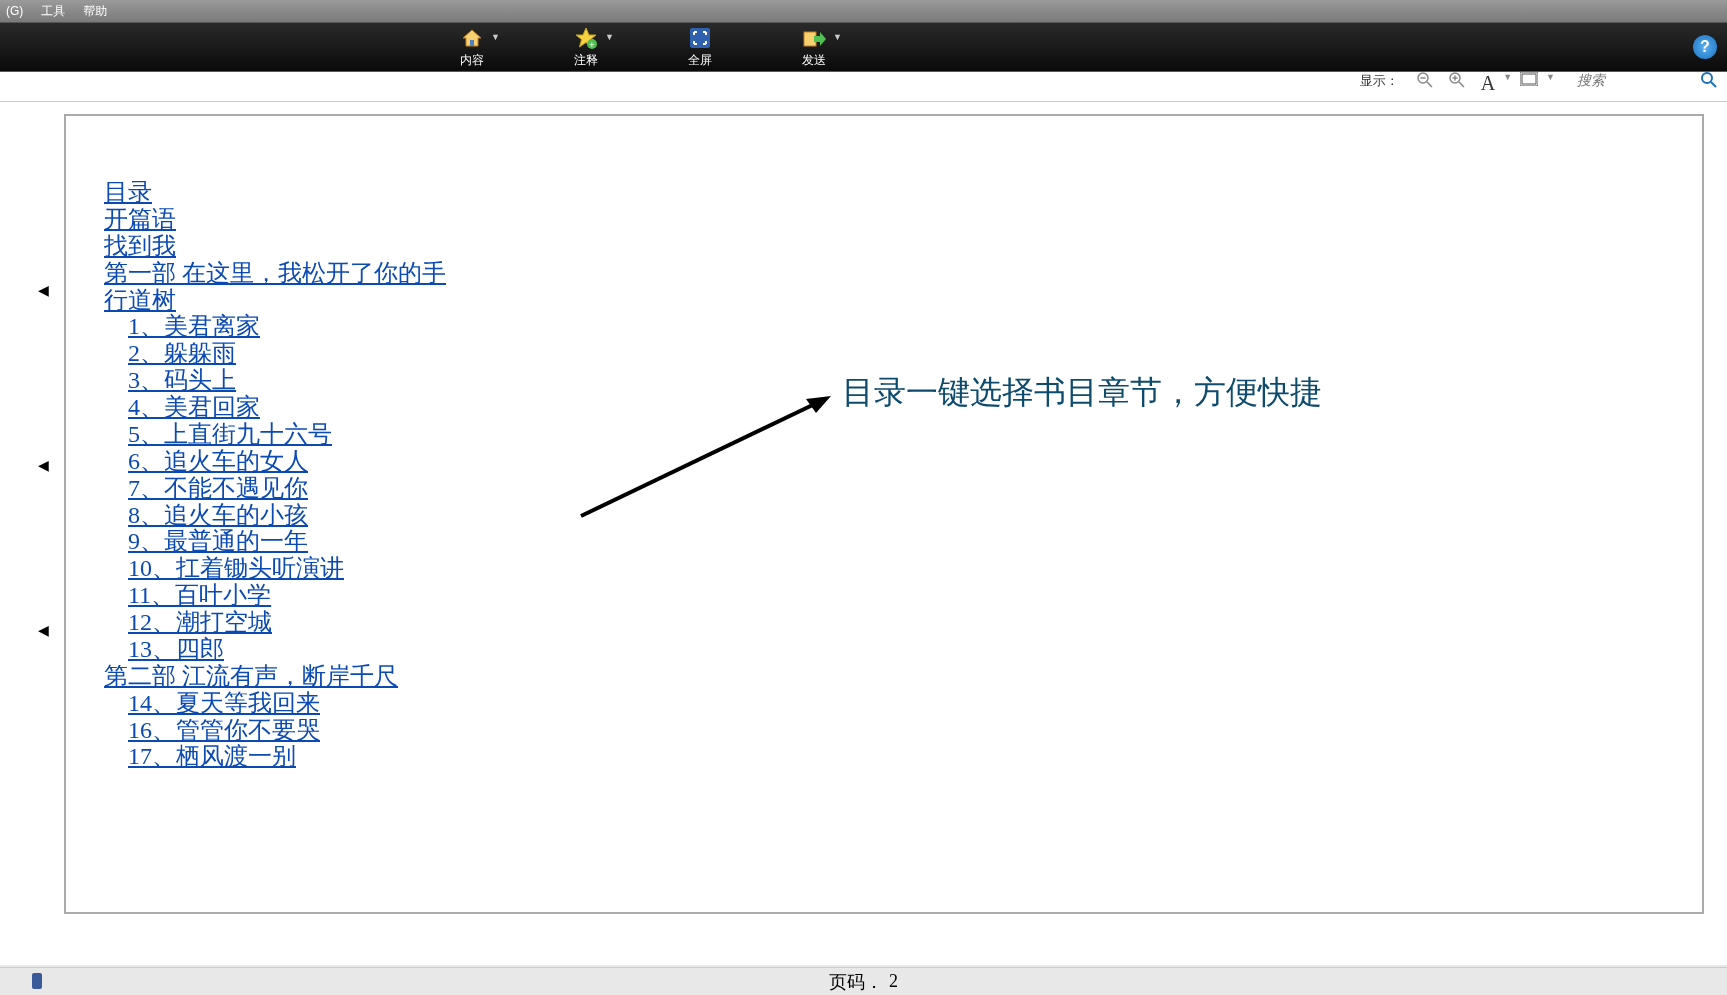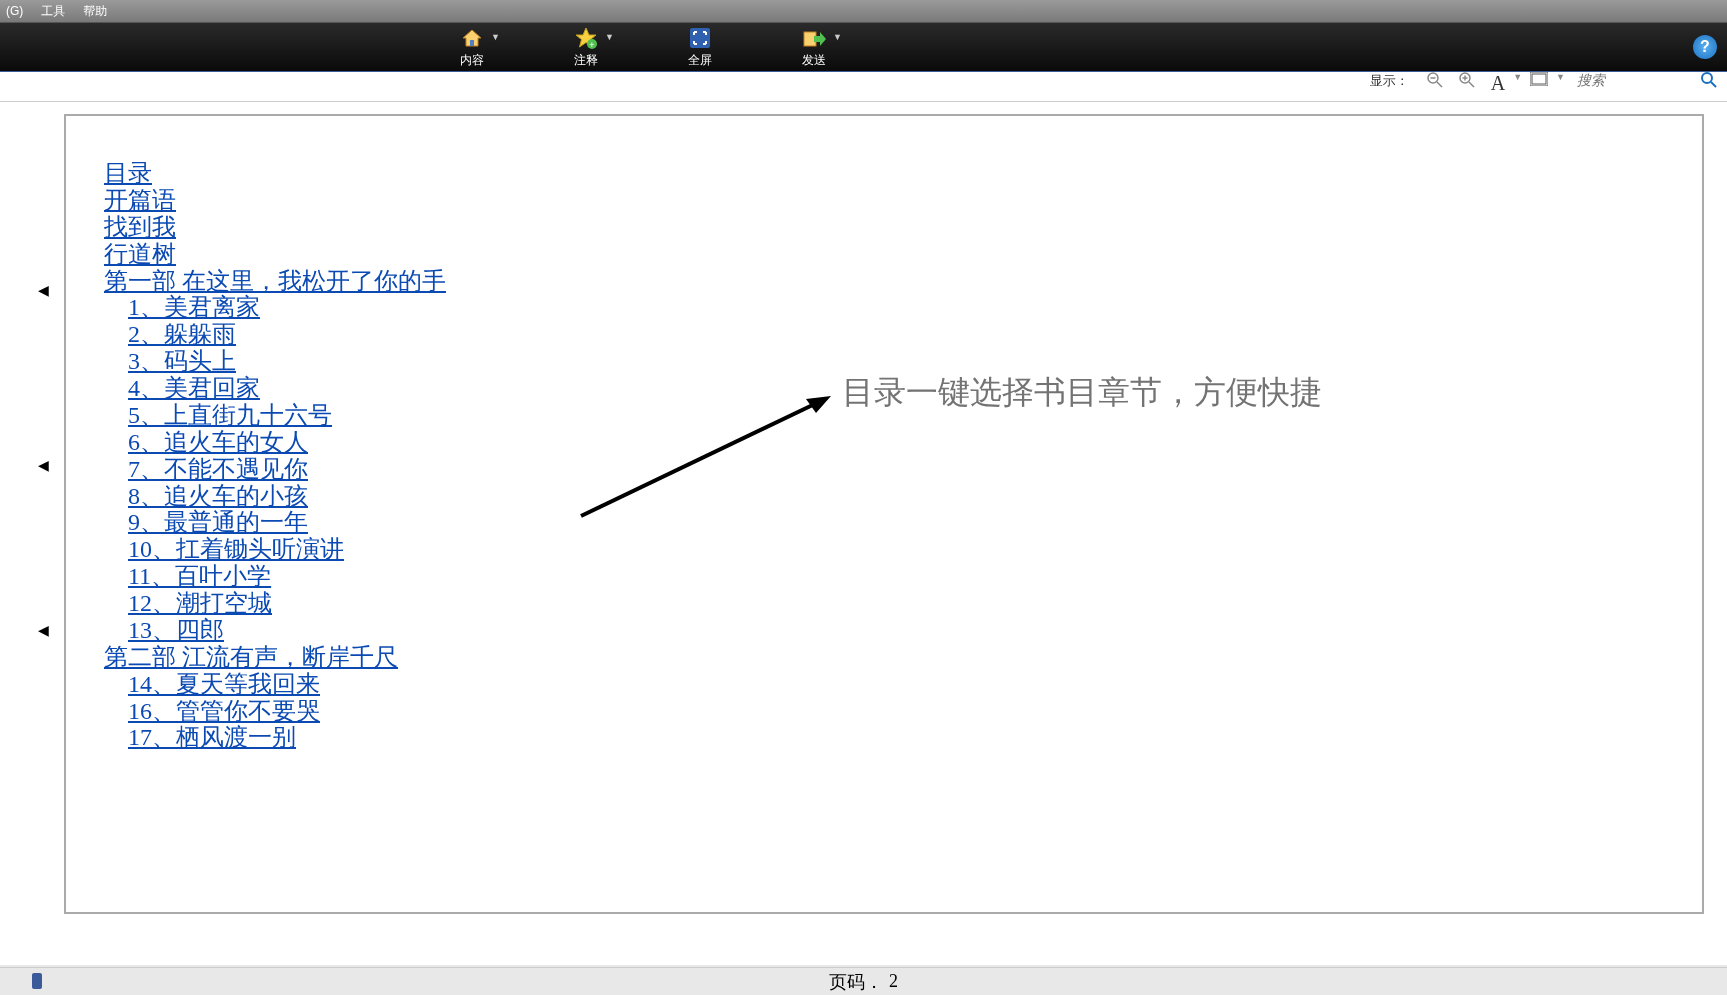--- a/index.html
+++ b/index.html
@@ -10,32 +10,32 @@
     
     .toolbar { background: linear-gradient(#2a2a2a, #0a0a0a); height: 50px; border-top: 1px solid #555; border-bottom: 1px solid #3a5a9a; display: flex; align-items: center; padding-left: 460px; position: relative; }
     .toolbar-btn { display: flex; flex-direction: column; align-items: center; color: #fff; font-size: 12px; margin-right: 90px; cursor: pointer; position: relative; }
     .toolbar-icon { width: 24px; height: 24px; margin-bottom: 2px; display: flex; align-items: center; justify-content: center; }
     .dropdown-arrow { position: absolute; top: 6px; right: -16px; font-size: 9px; color: #ccc; }
     .help-icon { position: absolute; right: 10px; top: 12px; width: 24px; height: 24px; background: radial-gradient(#5ab0f0, #1a70c0); border-radius: 50%; color: #fff; display: flex; align-items: center; justify-content: center; font-size: 16px; font-weight: bold; }
     
     .controls-bar { background: #fff; height: 30px; border-bottom: 1px solid #ccc; display: flex; align-items: flex-start; justify-content: flex-end; padding-right: 10px; font-size: 13px; color: #333; }
     .controls-label { margin-right: 10px; }
     .control-icon { margin: 0 8px; cursor: pointer; display: inline-flex; align-items: center; font-family: serif; }
-    .search-box { border: none; outline: none; font-size: 14px; color: #999; font-style: italic; width: 120px; margin-left: 12px; }
+    .search-box { border: none; outline: none; font-size: 14px; color: #999; font-style: italic; width: 120px; margin-left: 22px; }
     .search-icon { color: #1a70c0; margin-left: 4px; cursor: pointer; font-size: 16px; }
     
     .content-area { position: absolute; top: 102px; left: 0; right: 0; bottom: 30px; background: #fff; display: flex; }
     .left-gutter { width: 52px; background: #fff; position: relative; }
     .nav-arrow { position: absolute; left: 38px; font-size: 14px; color: #000; cursor: pointer; }
     
-    .page { position: absolute; left: 64px; top: 12px; width: 1640px; height: 800px; border: 2px solid #aaa; background: #fff; padding: 44px 38px; }
+    .page { position: absolute; left: 64px; top: 12px; width: 1640px; height: 800px; border: 2px solid #aaa; background: #fff; padding: 63px 38px; }
     .toc-link { display: block; color: #0b4ab3; text-decoration: underline; font-family: SimSun, serif; font-size: 24px; line-height: 1.12; cursor: pointer; }
     .toc-sub { margin-left: 24px; }
     
-    .annotation { position: absolute; left: 776px; top: 255px; font-size: 32px; color: #737373; font-family: "Microsoft YaHei", sans-serif; }
+    .annotation { position: absolute; left: 776px; top: 255px; font-size: 32px; color: #0c4a6e; font-family: "Microsoft YaHei", sans-serif; }
     .annotation-arrow { position: absolute; left: 510px; top: 275px; }
     
     .statusbar { position: absolute; bottom: 0; left: 0; right: 0; height: 28px; background: #e8e8e8; border-top: 1px solid #ccc; display: flex; align-items: center; justify-content: center; font-size: 18px; font-family: SimSun, serif; }
     .status-left { position: absolute; left: 32px; top: 5px; width: 10px; height: 16px; background: #3a5a9a; border-radius: 2px; }
   </style>
 </head>
 <body>
 
 <div class="menubar">
   <span class="menubar-item">(G)</span>
@@ -124,22 +124,22 @@
   <div class="left-gutter">
     <div class="nav-arrow" style="top:180px;">◀</div>
     <div class="nav-arrow" style="top:355px;">◀</div>
     <div class="nav-arrow" style="top:520px;">◀</div>
   </div>
 
   <div class="page">
     <a class="toc-link">目录</a>
     <a class="toc-link">开篇语</a>
     <a class="toc-link">找到我</a>
+    <a class="toc-link">第一部  在这里，我松开了你的手</a>
     <a class="toc-link">行道树</a>
-    <a class="toc-link">第一部  在这里，我松开了你的手</a>
     <a class="toc-link toc-sub">1、美君离家</a>
     <a class="toc-link toc-sub">2、躲躲雨</a>
     <a class="toc-link toc-sub">3、码头上</a>
     <a class="toc-link toc-sub">4、美君回家</a>
     <a class="toc-link toc-sub">5、上直街九十六号</a>
     <a class="toc-link toc-sub">6、追火车的女人</a>
     <a class="toc-link toc-sub">7、不能不遇见你</a>
     <a class="toc-link toc-sub">8、追火车的小孩</a>
     <a class="toc-link toc-sub">9、最普通的一年</a>
     <a class="toc-link toc-sub">10、扛着锄头听演讲</a>

